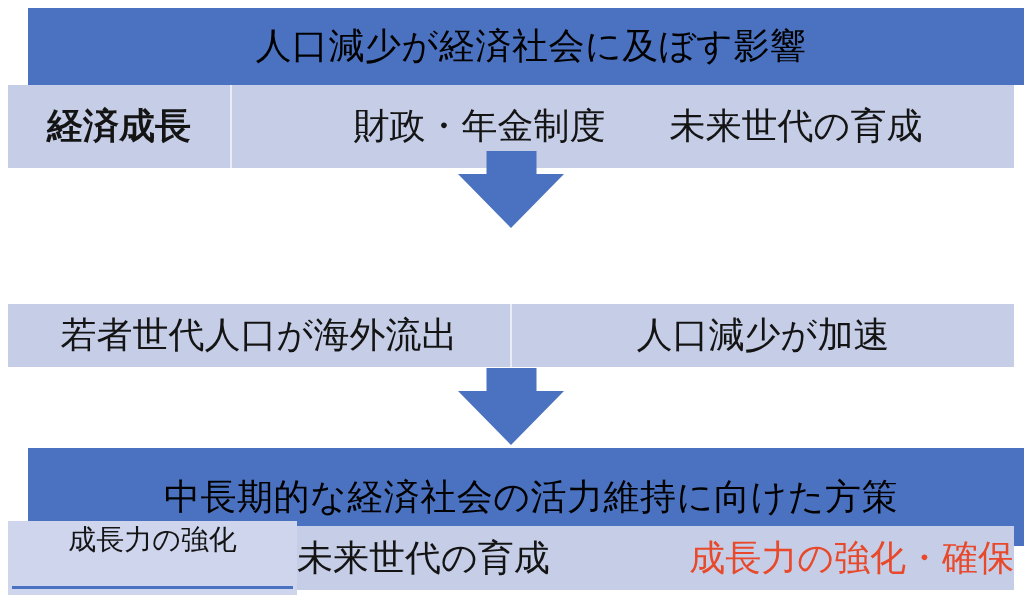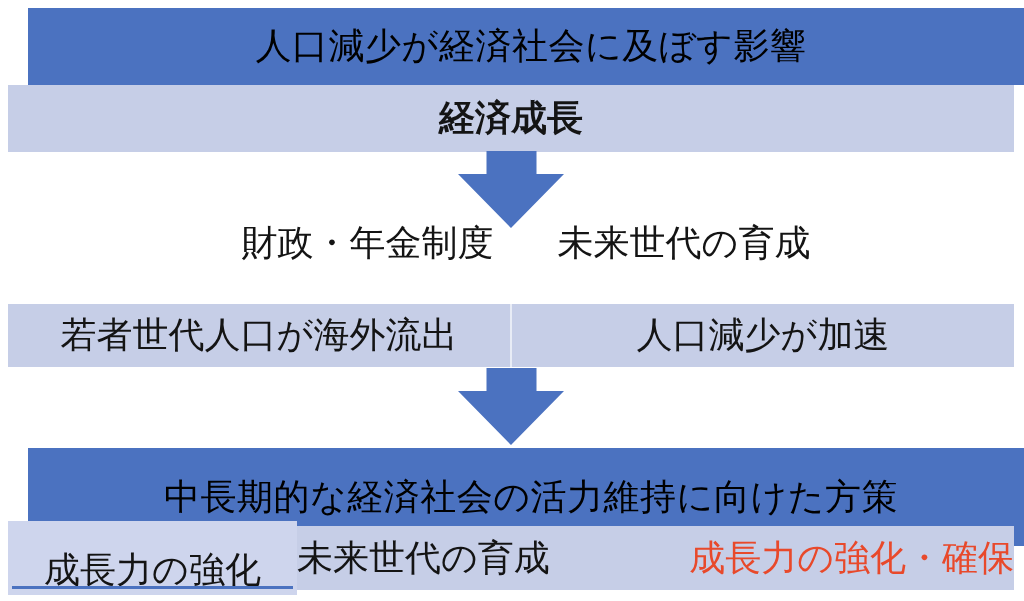--- a/index.html
+++ b/index.html
@@ -34,38 +34,38 @@
   }
   .cell.bold{font-weight:bold;}
   .vdivider{width:2px;height:100%;background:var(--divider);flex:0 0 auto;}
   .pair{display:flex;align-items:center;justify-content:center;flex:1;height:100%;padding-left:30px;}
   .arrow{
     position:absolute;width:106px;height:77px;left:458px;color:var(--arrow);
   }
   .arrow svg{display:block;width:100%;height:100%;}
   
   .s1-header{top:8px;height:77px;}
-  .s1-body{top:85px;height:67px;flex-direction:column;}
+  .s1-body{top:85px;height:83px;}
   .s1-cell1{width:222px;flex:0 0 auto;}
   .s1-pair{gap:64px;}
   .arrow1{top:151px;}
   .s2-header{top:225px;height:79px;}
   .s2-body{top:304px;height:63px;font-family:Liberation Serif, serif;}
   .s2-cell{flex:1;}
   .arrow2{top:368px;}
   .s3-header{top:448px;height:98px;}
   .s3-right{
     position:absolute;left:297px;top:526px;width:717px;height:64px;
     background:var(--band-light);display:flex;align-items:center;justify-content:space-between;
     gap:80px;font-size:36px;color:var(--text-dark);white-space:nowrap;
   }
   .s3-left{
     position:absolute;left:8px;top:521px;width:289px;height:74px;
-    background:var(--band-light-alt);display:flex;align-items:flex-end;justify-content:center;
-    font-size:36px;color:var(--text-dark);white-space:nowrap;font-family:Liberation Serif, serif;
+    background:var(--band-light-alt);display:flex;align-items:flex-start;justify-content:center;
+    font-size:28px;color:var(--text-dark);white-space:nowrap;font-family:Liberation Serif, serif;
   }
   .s3-underline{
     position:absolute;left:4px;right:4px;bottom:6px;height:3px;
     background:var(--header-blue);
   }
   .accent{color:var(--accent-red);}
 </style>
 </head>
 <body>
 

